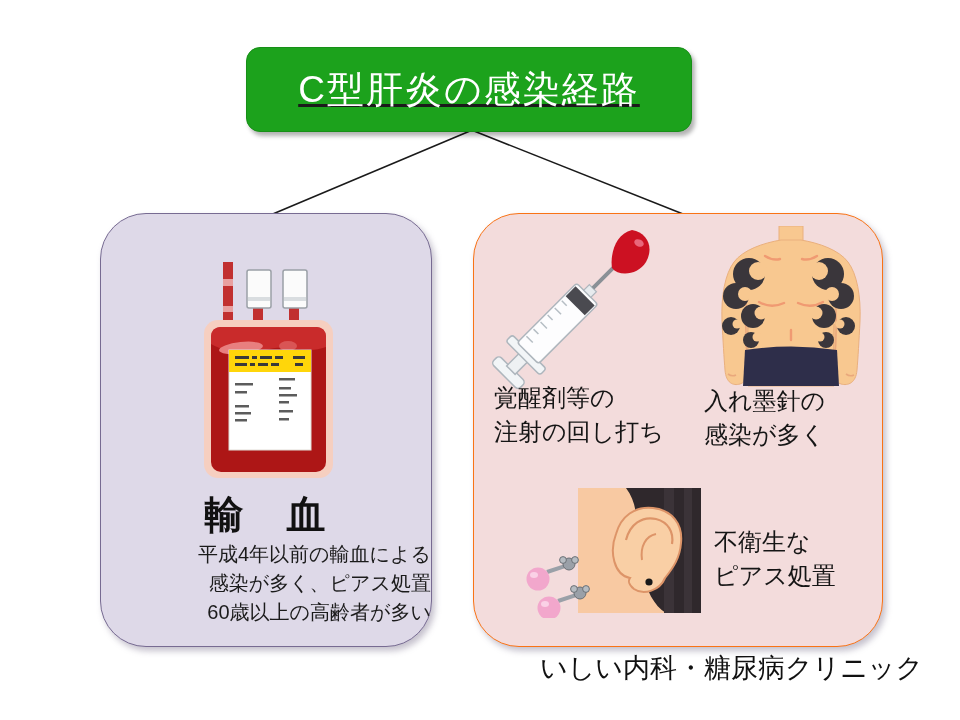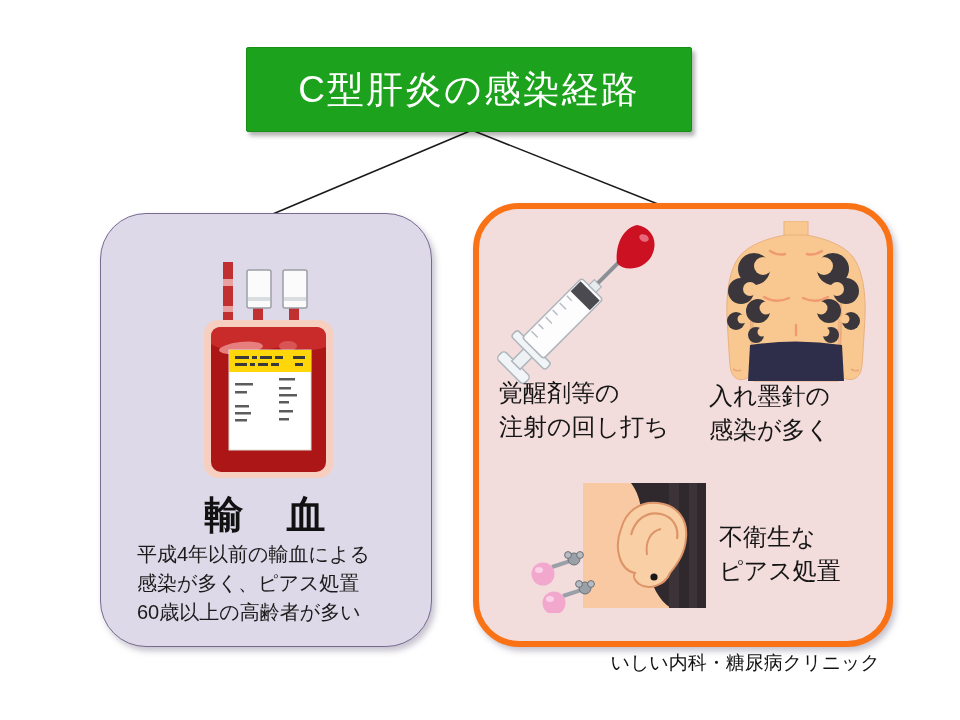--- a/index.html
+++ b/index.html
@@ -2,59 +2,59 @@
 <html><head>
 <meta charset="utf-8">
 <style>
   html,body{margin:0;padding:0;background:#ffffff;}
   .slide{
     position:relative;width:960px;height:720px;background:#ffffff;overflow:hidden;
     font-family:"Liberation Sans","DejaVu Sans",sans-serif;color:#1b1b1b;
   }
   .title-box{
     position:absolute;left:246px;top:47px;width:444px;height:83px;
-    background:#1CA21C;border:1px solid #178f17;border-radius:2px;
+    background:#1CA21C;border:1px solid #178f17;border-radius:14px;
     box-shadow:3px 4px 4px rgba(0,0,0,0.30);
-    display:flex;align-items:center;justify-content:center;z-index:3;
+    display:flex;align-items:center;justify-content:center;z-index:3;text-decoration:underline;
   }
   .title-box .title-text{
     color:#ffffff;font-size:37px;font-weight:500;letter-spacing:2px;white-space:nowrap;
   }
   .connector-svg{position:absolute;left:0;top:0;width:960px;height:720px;z-index:1;}
   .card{
     position:absolute;border-radius:46px;z-index:2;
     box-shadow:3px 4px 6px rgba(110,100,130,0.40);
   }
   .card.left{
     left:100px;top:213px;width:330px;height:432px;
     background:#DED9E8;border:1px solid #776B92;
   }
   .card.right{
-    left:473px;top:203px;width:408px;height:432px;
-    background:#F3DCDC;border:6px solid #f97316;
+    left:473px;top:213px;width:408px;height:432px;
+    background:#F3DCDC;border:1px solid #f97316;
   }
   .illus{position:absolute;}
   .transfusion-heading{
     position:absolute;left:0;top:274px;width:100%;text-align:center;
     font-size:39px;font-weight:bold;color:#111;letter-spacing:2px;
   }
   .transfusion-desc{
-    position:absolute;left:0;top:326px;width:100%;text-align:left;
-    font-size:20px;line-height:29px;color:#1b1b1b;padding-left:36px;
+    position:absolute;left:0;top:326px;width:100%;text-align:right;
+    font-size:20px;line-height:29px;color:#1b1b1b;
   }
   .r-label{
     position:absolute;font-size:24px;line-height:34px;color:#151515;white-space:nowrap;
   }
   .r-label span{display:block;}
   .lbl-needle{left:20px;top:167px;}
   .lbl-tattoo{left:230px;top:170px;}
   .lbl-piercing{left:240px;top:311px;font-family:Liberation Serif, serif;}
   .clinic-footer{
     position:absolute;left:540px;top:650px;width:340px;text-align:right;
-    font-size:19px;color:#111;white-space:nowrap;z-index:3;
+    font-size:27px;color:#111;white-space:nowrap;z-index:3;
   }
 </style>
 </head>
 <body>
 
 <div class="slide">
 
   <svg class="connector-svg" viewBox="0 0 960 720">
     <line x1="470" y1="131" x2="268" y2="216" stroke="#1a1a1a" stroke-width="1.6"></line>
     <line x1="474" y1="131" x2="683" y2="214" stroke="#1a1a1a" stroke-width="1.6"></line>

